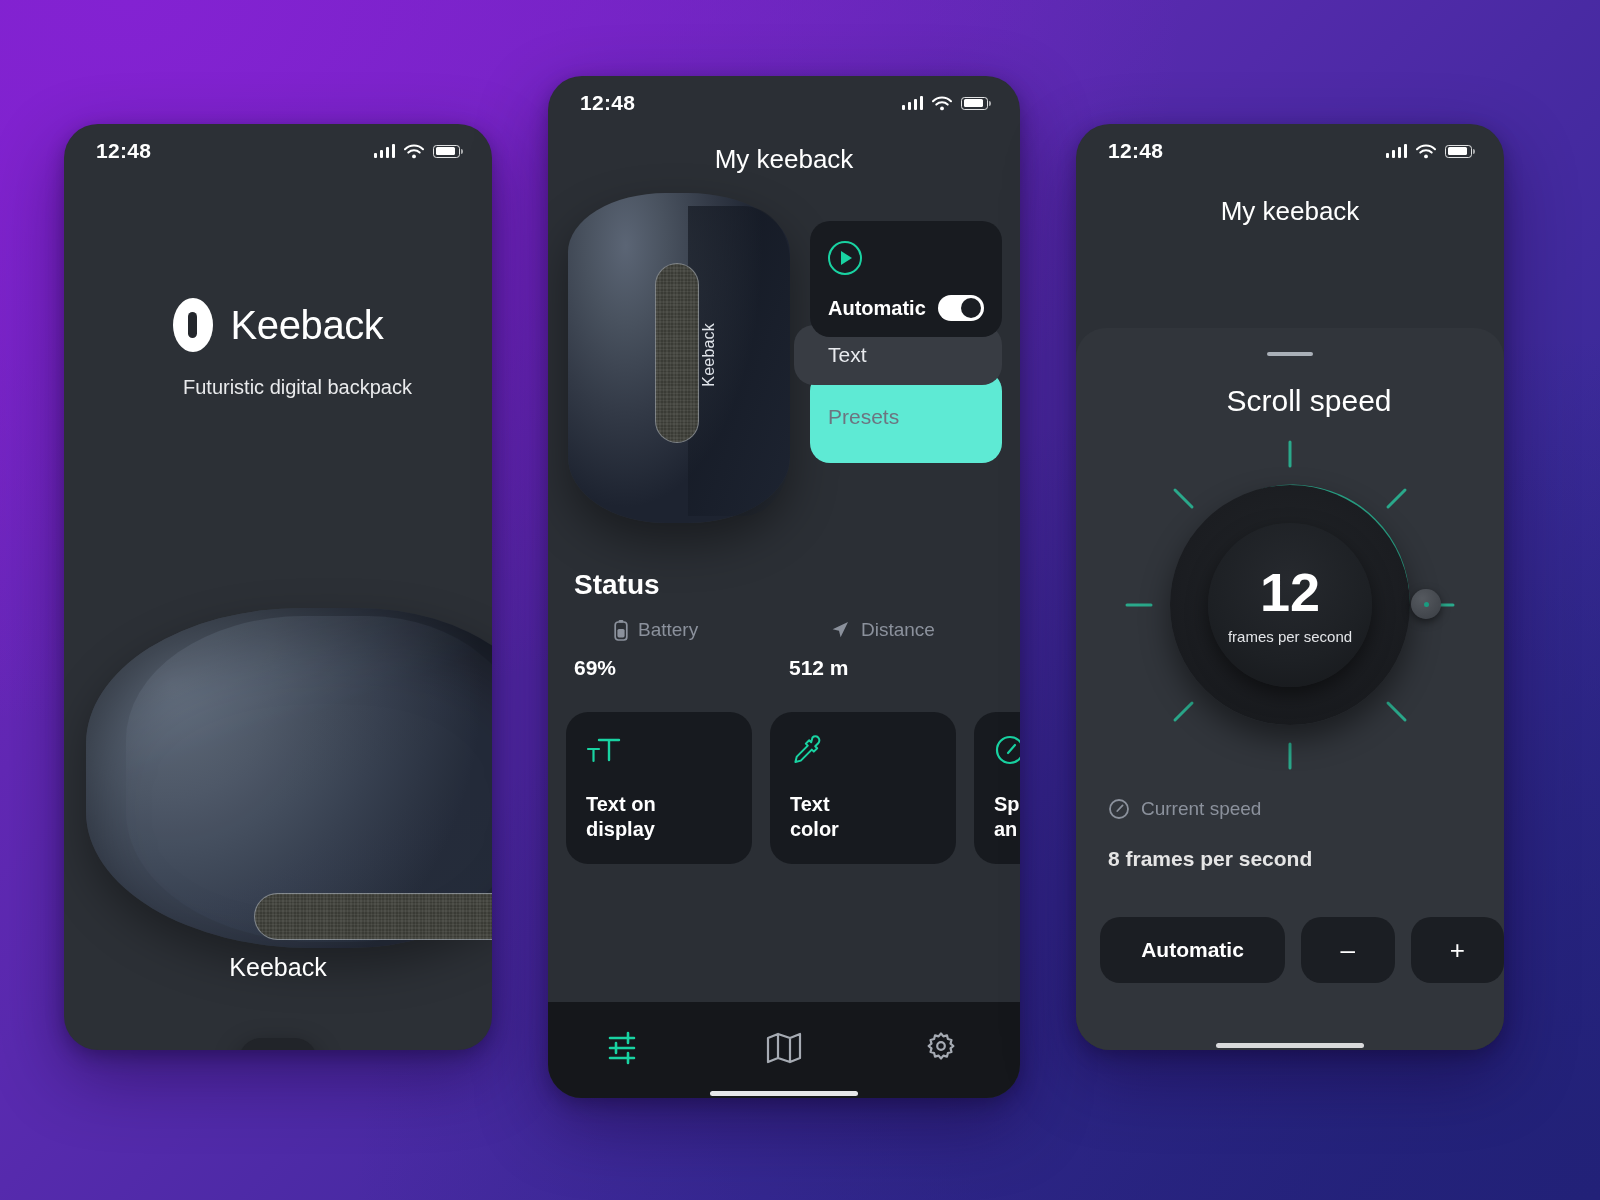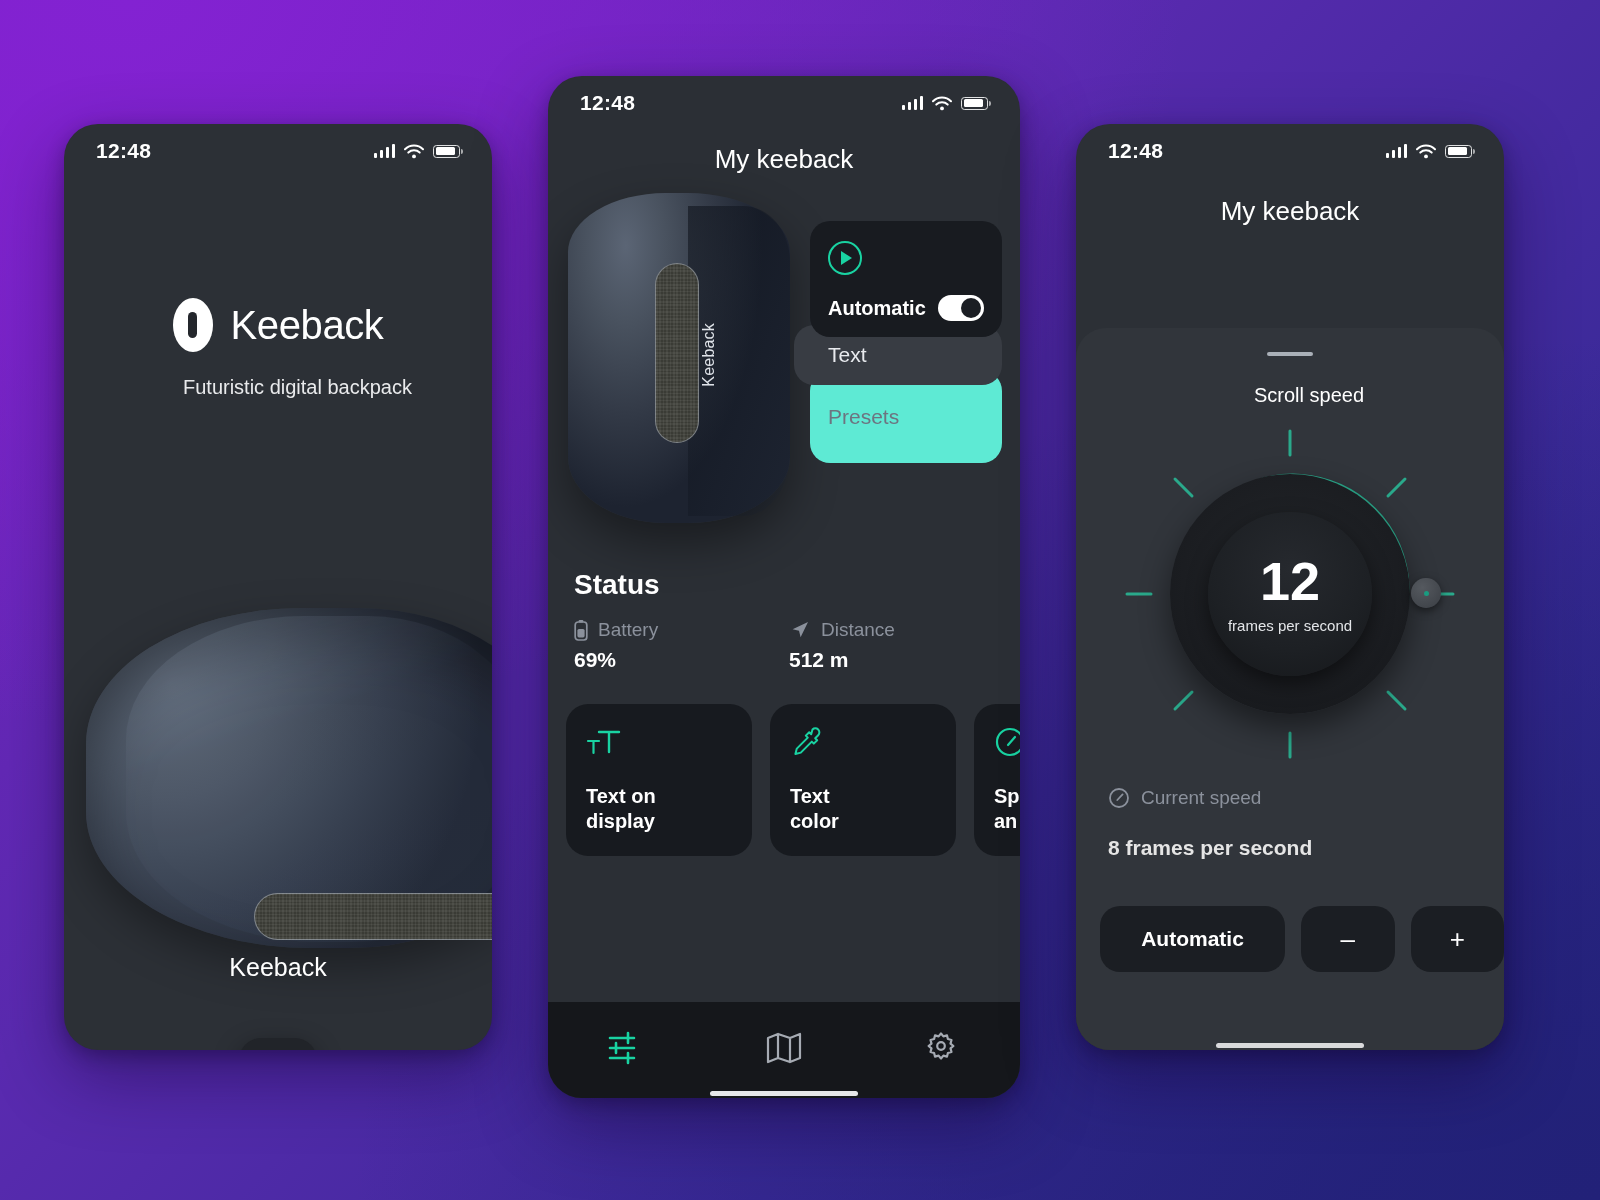--- a/index.html
+++ b/index.html
@@ -145,22 +145,22 @@
   .card-text span{color:#e8eaee;font-size:21px;}
   .card-presets{
     background:#5eead4; border-radius:20px; margin-top:-14px;
     padding:34px 18px 34px; position:relative; z-index:1;
   }
   .card-presets span{color:#6d7480;font-size:21px;}
 
   .status-h{ color:#fff;font-size:28px;font-weight:700; margin:6px 0 0 26px;}
   .statgrid{ display:flex; margin:18px 0 0 26px; }
   .stat{ width:215px; }
-  .stat-top{ display:flex;align-items:center;gap:10px;color:#8b919c;font-size:19px;}
-  .stat-val{ color:#fff;font-size:21px;font-weight:700;margin-top:7px;}
+  .stat-top{ display:flex;align-items:center;gap:10px;color:#8b919c;font-size:19px;margin-left:40px;}
+  .stat-val{ color:#fff;font-size:21px;font-weight:700;margin-top:15px;}
 
   .tiles{ display:flex; gap:18px; margin:32px 0 0 18px;align-items:center; }
   .tile{
     min-width:186px;height:152px;background:#171a1f;border-radius:22px;
     padding:22px 20px; display:flex; flex-direction:column; justify-content:space-between;
     flex:0 0 auto;
   }
   .tile-label{ color:#fff;font-size:20px;font-weight:700;line-height:1.25;}
 
   .tabbar{
@@ -171,21 +171,21 @@
   #phone2 .homebar{ background:#e6e7e9; bottom:16px;}
 
   
   #phone3 .body{ position:relative;height:calc(100% - 54px);}
   #phone3 .scr-title{ margin-top:18px; }
   .sheet{
     position:absolute; left:0; top:132px; width:100%; bottom:0;
     background:#31353b; border-radius:30px 30px 0 0;
   }
   .grabber{ width:46px;height:4px;border-radius:3px;background:#aab0b8;margin:24px auto 0;}
-  .sheet-title{ text-align:center;color:#fff;font-size:20px;margin-top:28px;margin-left:38px;}
+  .sheet-title{ text-align:center;color:#fff;font-size:30px;margin-top:28px;margin-left:38px;}
 
   .dialwrap{ position:relative; width:330px;height:330px;margin:22px auto 0;}
   .dial-outer{
     position:absolute; left:45px; top:45px; width:240px;height:240px;border-radius:50%;
     background:radial-gradient(circle at 50% 42%, #222529 0%, #1b1d21 58%, #141619 100%);
     box-shadow:0 14px 30px rgba(0,0,0,.45);
   }
   .dial-inner{
     position:absolute; left:50%;top:50%;transform:translate(-50%,-50%);
     width:164px;height:164px;border-radius:50%;

